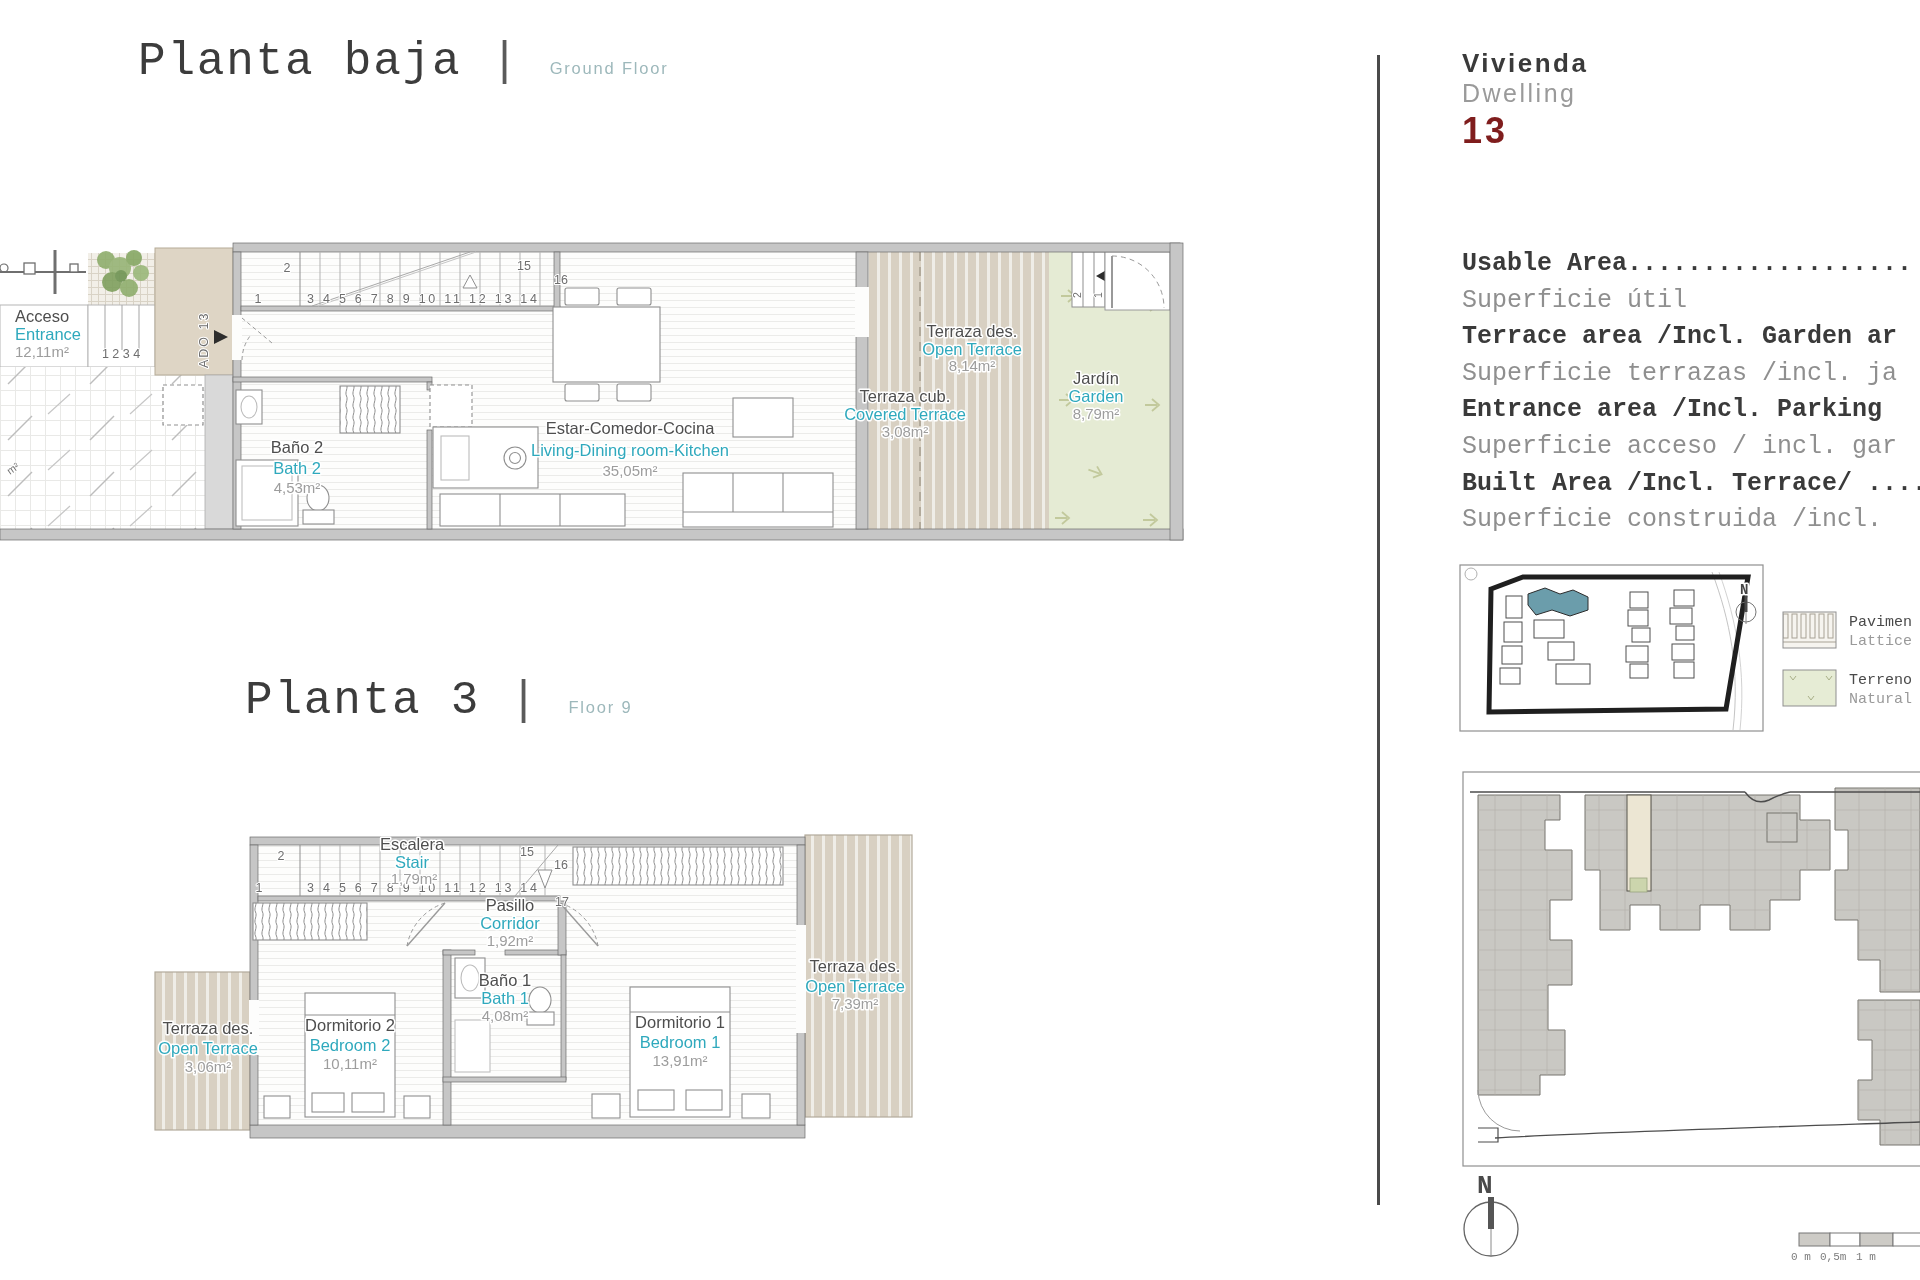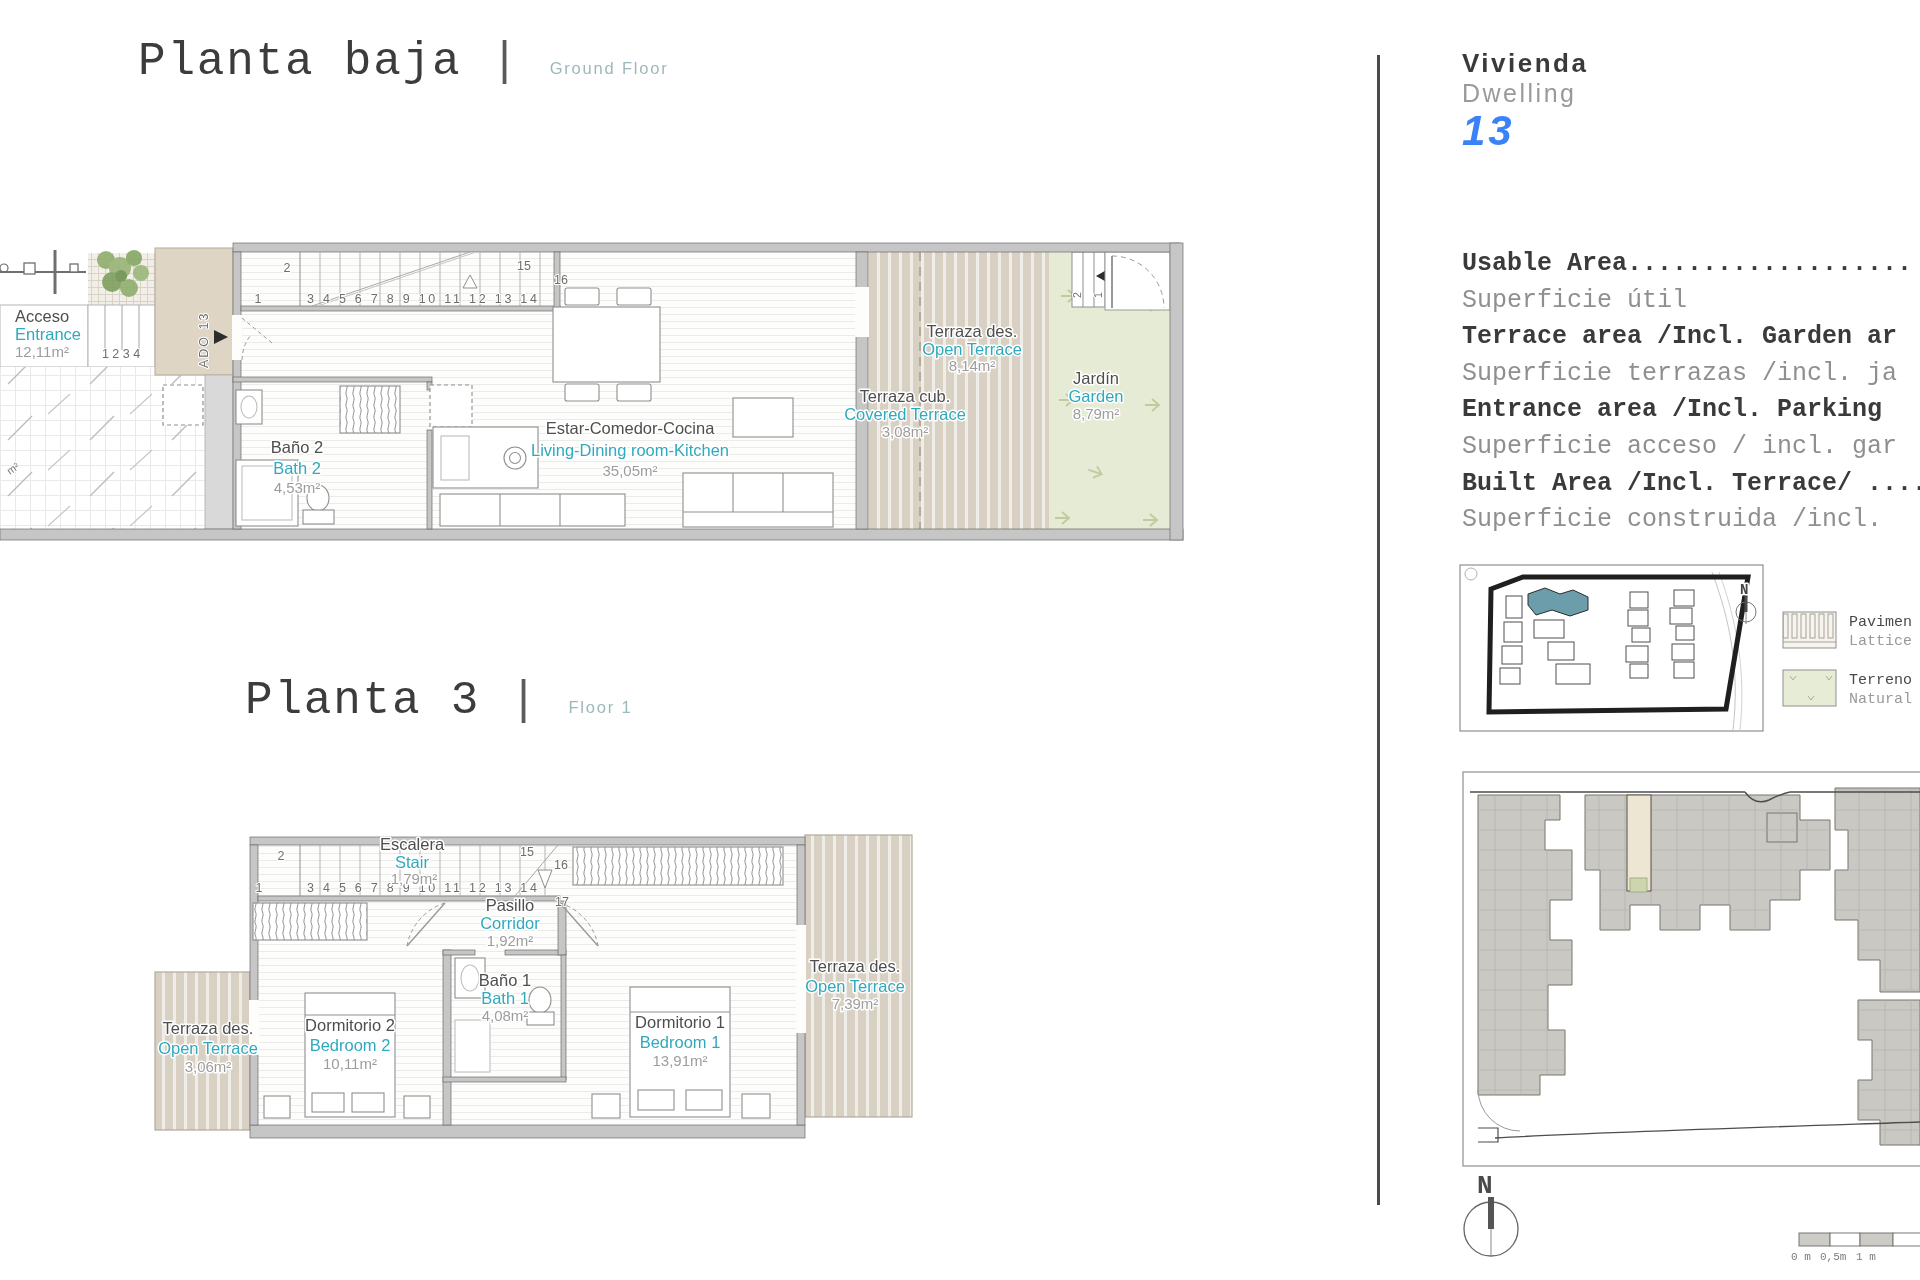--- a/index.html
+++ b/index.html
@@ -8,21 +8,21 @@
   .abs{position:absolute;}
   
   .plan-title{font-size:46px;letter-spacing:1.8px;color:#3c3c3c;white-space:pre;}
   .plan-title .en{color:#9db8bb;}
   .plan-title .sep{color:#5a5a5a;}
   
   .divider{left:1377px;top:55px;height:1150px;width:0;border-left:3px solid #4a4a4a;}
   .dwelling{left:1462px;top:48px;line-height:33px;}
   .dwelling .es{font-weight:bold;font-size:26px;color:#3a3a3a;letter-spacing:2.5px;}
   .dwelling .en{font-size:25px;color:#9a9a9a;letter-spacing:2.5px;}
-  .dwelling .num{font-size:42px;font-weight:bold;color:#3b82f6;line-height:46px;letter-spacing:3px;font-style:italic;}
+  .dwelling .num{font-size:36px;font-weight:bold;color:#7f1d1d;line-height:46px;letter-spacing:3px;}
   .areas{left:1462px;top:246px;width:470px;overflow:hidden;}
   .areas .a-en{font-size:25px;font-weight:bold;color:#3a3a3a;line-height:36.6px;white-space:pre;}
   .areas .a-es{font-size:25px;font-weight:normal;color:#8f8f8f;line-height:36.6px;white-space:pre;}
   
   svg text{paint-order:stroke;stroke:#ffffff;stroke-width:3px;stroke-linejoin:round;}
   .es{font:16.5px "Liberation Sans",sans-serif;fill:#4e4e4e;}
   .en{font:16.5px "Liberation Sans",sans-serif;fill:#2fa9bd;}
   .ar{font:15px "Liberation Sans",sans-serif;fill:#9d9d9d;}
   .ctr{text-anchor:middle;}
   .num{font:12.5px "Liberation Sans",sans-serif;fill:#6e6e6e;stroke-width:2px;}
@@ -31,21 +31,21 @@
   .leg-en{font:15px "Liberation Mono",monospace;fill:#9a9a9a;}
   .scale-lb{font:11px "Liberation Mono",monospace;fill:#7d7d7d;}
   .north-b{font:bold 26px "Liberation Mono",monospace;fill:#4a4a4a;}
   .north-s{font:bold 14px "Liberation Mono",monospace;fill:#444;}
 </style>
 </head>
 <body>
 
 <div class="abs plan-title" style="left:138px;top:36px;"><span>Planta baja</span><span class="sep"> </span><span class="sep">|</span><span class="sep"> </span><span class="en">Ground Floor</span></div>
 
-<div class="abs plan-title" style="left:245px;top:675px;"><span>Planta 3</span><span class="sep"> </span><span class="sep">|</span><span class="sep"> </span><span class="en">Floor 1</span></div>
+<div class="abs plan-title" style="left:245px;top:675px;"><span>Planta 3</span><span class="sep"> </span><span class="sep">|</span><span class="sep"> </span><span class="en">Floor 9</span></div>
 
 <div class="abs divider"></div>
 
 <div class="abs dwelling">
   <div class="es">Vivienda</div>
   <div class="en">Dwelling</div>
   <div class="num">13</div>
 </div>
 
 <div class="abs areas">

